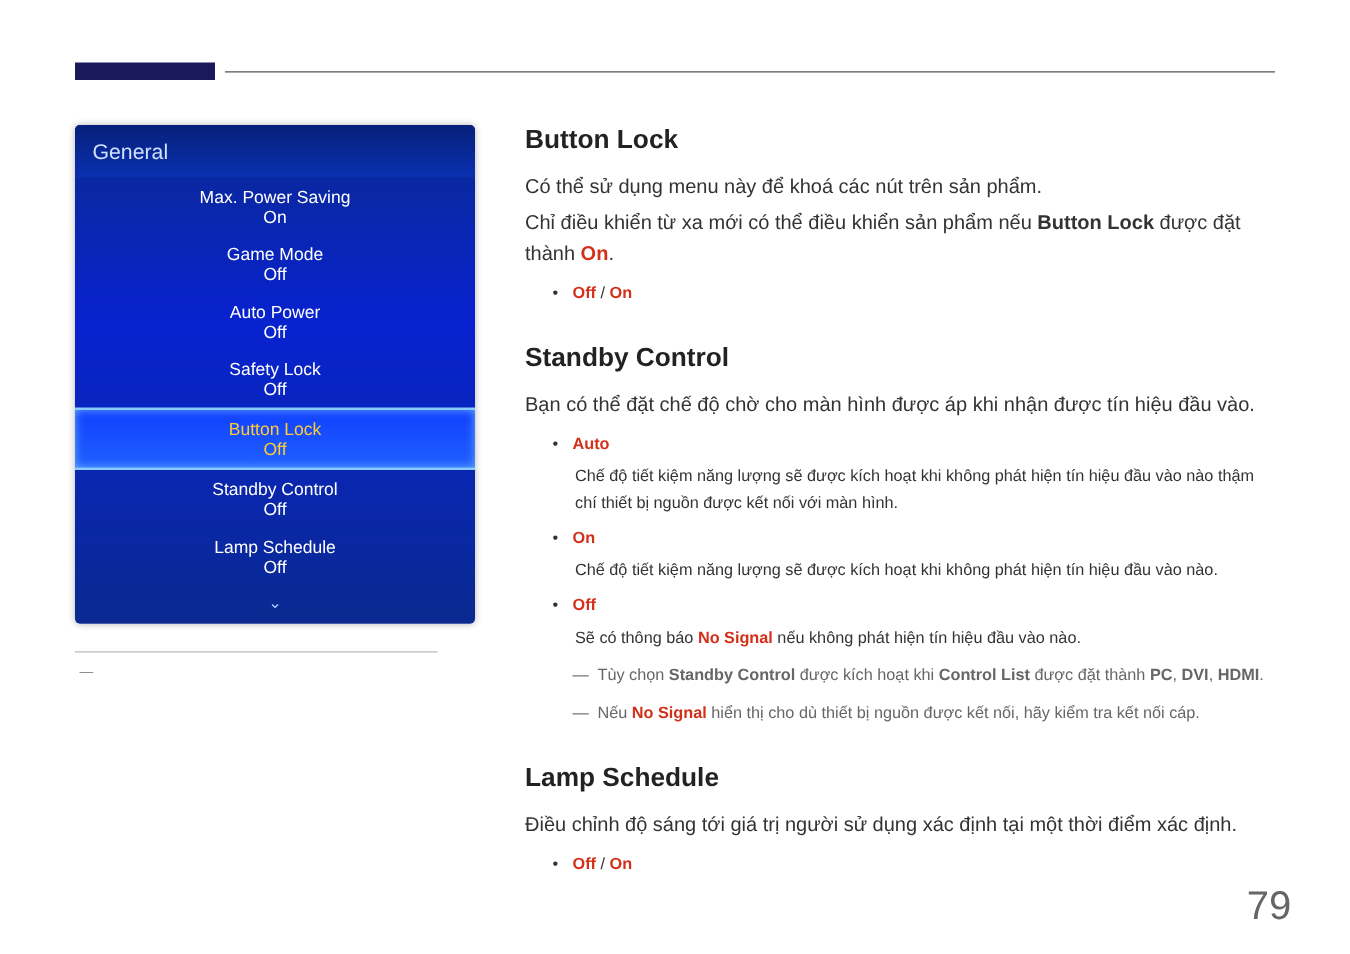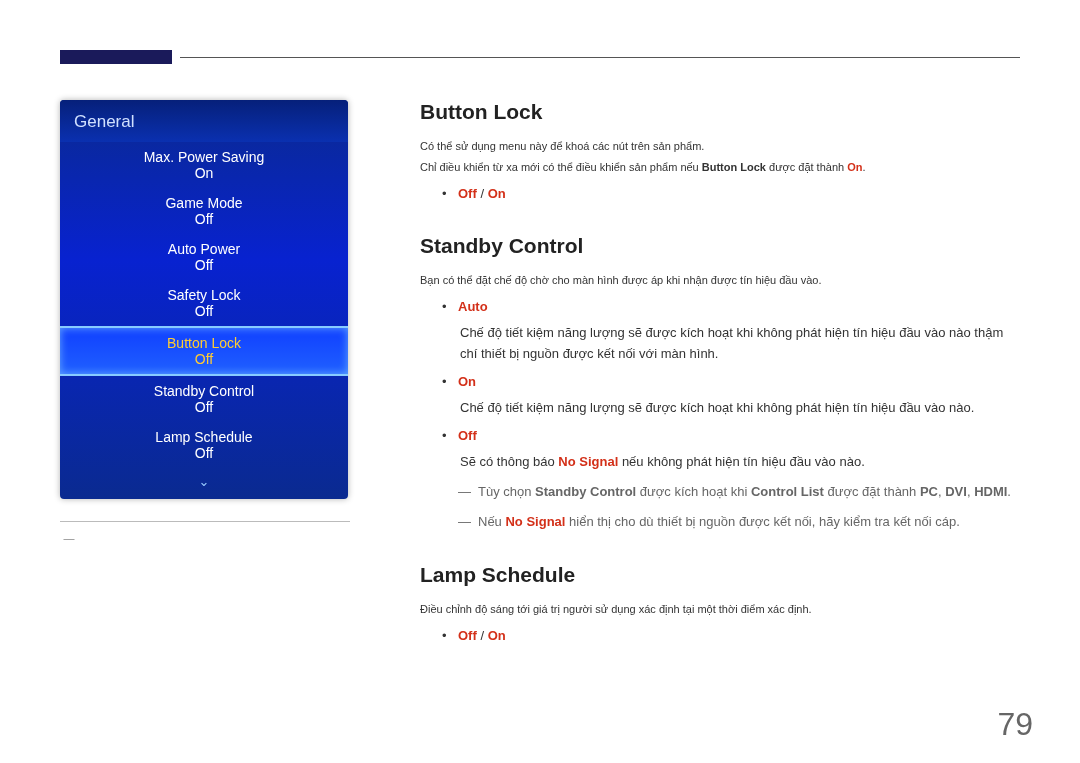--- a/index.html
+++ b/index.html
@@ -42,21 +42,21 @@
     width: 340px;
     padding-right: 40px;
   }
   .right-col {
     flex: 1;
     padding-left: 20px;
     font-size: 13px;
     color: #333;
   }
   .osd-menu {
-    width: 288px;
+    width: 320px;
     border-radius: 4px;
     overflow: hidden;
     background: linear-gradient(#0a2a90, #0822d0 40%, #0a2a90);
     box-shadow: 0 0 6px rgba(0,0,0,.3);
   }
   .osd-title {
     color: #d0e0ff;
     font-size: 17px;
     font-weight: 500;
     padding: 12px 14px 10px;
@@ -100,21 +100,21 @@
   }
   .caption .dash { width: 18px; text-align: center; }
 
   .section-head {
     font-size: 21px;
     font-weight: 700;
     color: #222;
     margin-bottom: 14px;
   }
   .section-head.sp { margin-top: 30px; }
-  .para { font-size: 11px; color: #333; line-height: 1.55; margin-bottom: 4px; }
+  .para { font-size: 16px; color: #333; line-height: 1.55; margin-bottom: 4px; }
   .bold { font-weight: 700; }
   .redbold { color: #d33019; font-weight: 700; }
   .bullets { margin: 8px 0 0 22px; }
   .bullet { display: flex; margin-bottom: 6px; line-height: 1.55; }
   .dot { width: 16px; flex: none; color: #333; }
   .sub { margin-left: 40px; font-size: 13px; color: #333; line-height: 1.55; margin-bottom: 4px; }
   .dash-item { display: flex; margin: 10px 0 4px 38px; font-size: 13px; color: #666; line-height: 1.55; }
   .dash-item .dd { width: 20px; color: #666; }
   .page-num {
     position: absolute;

